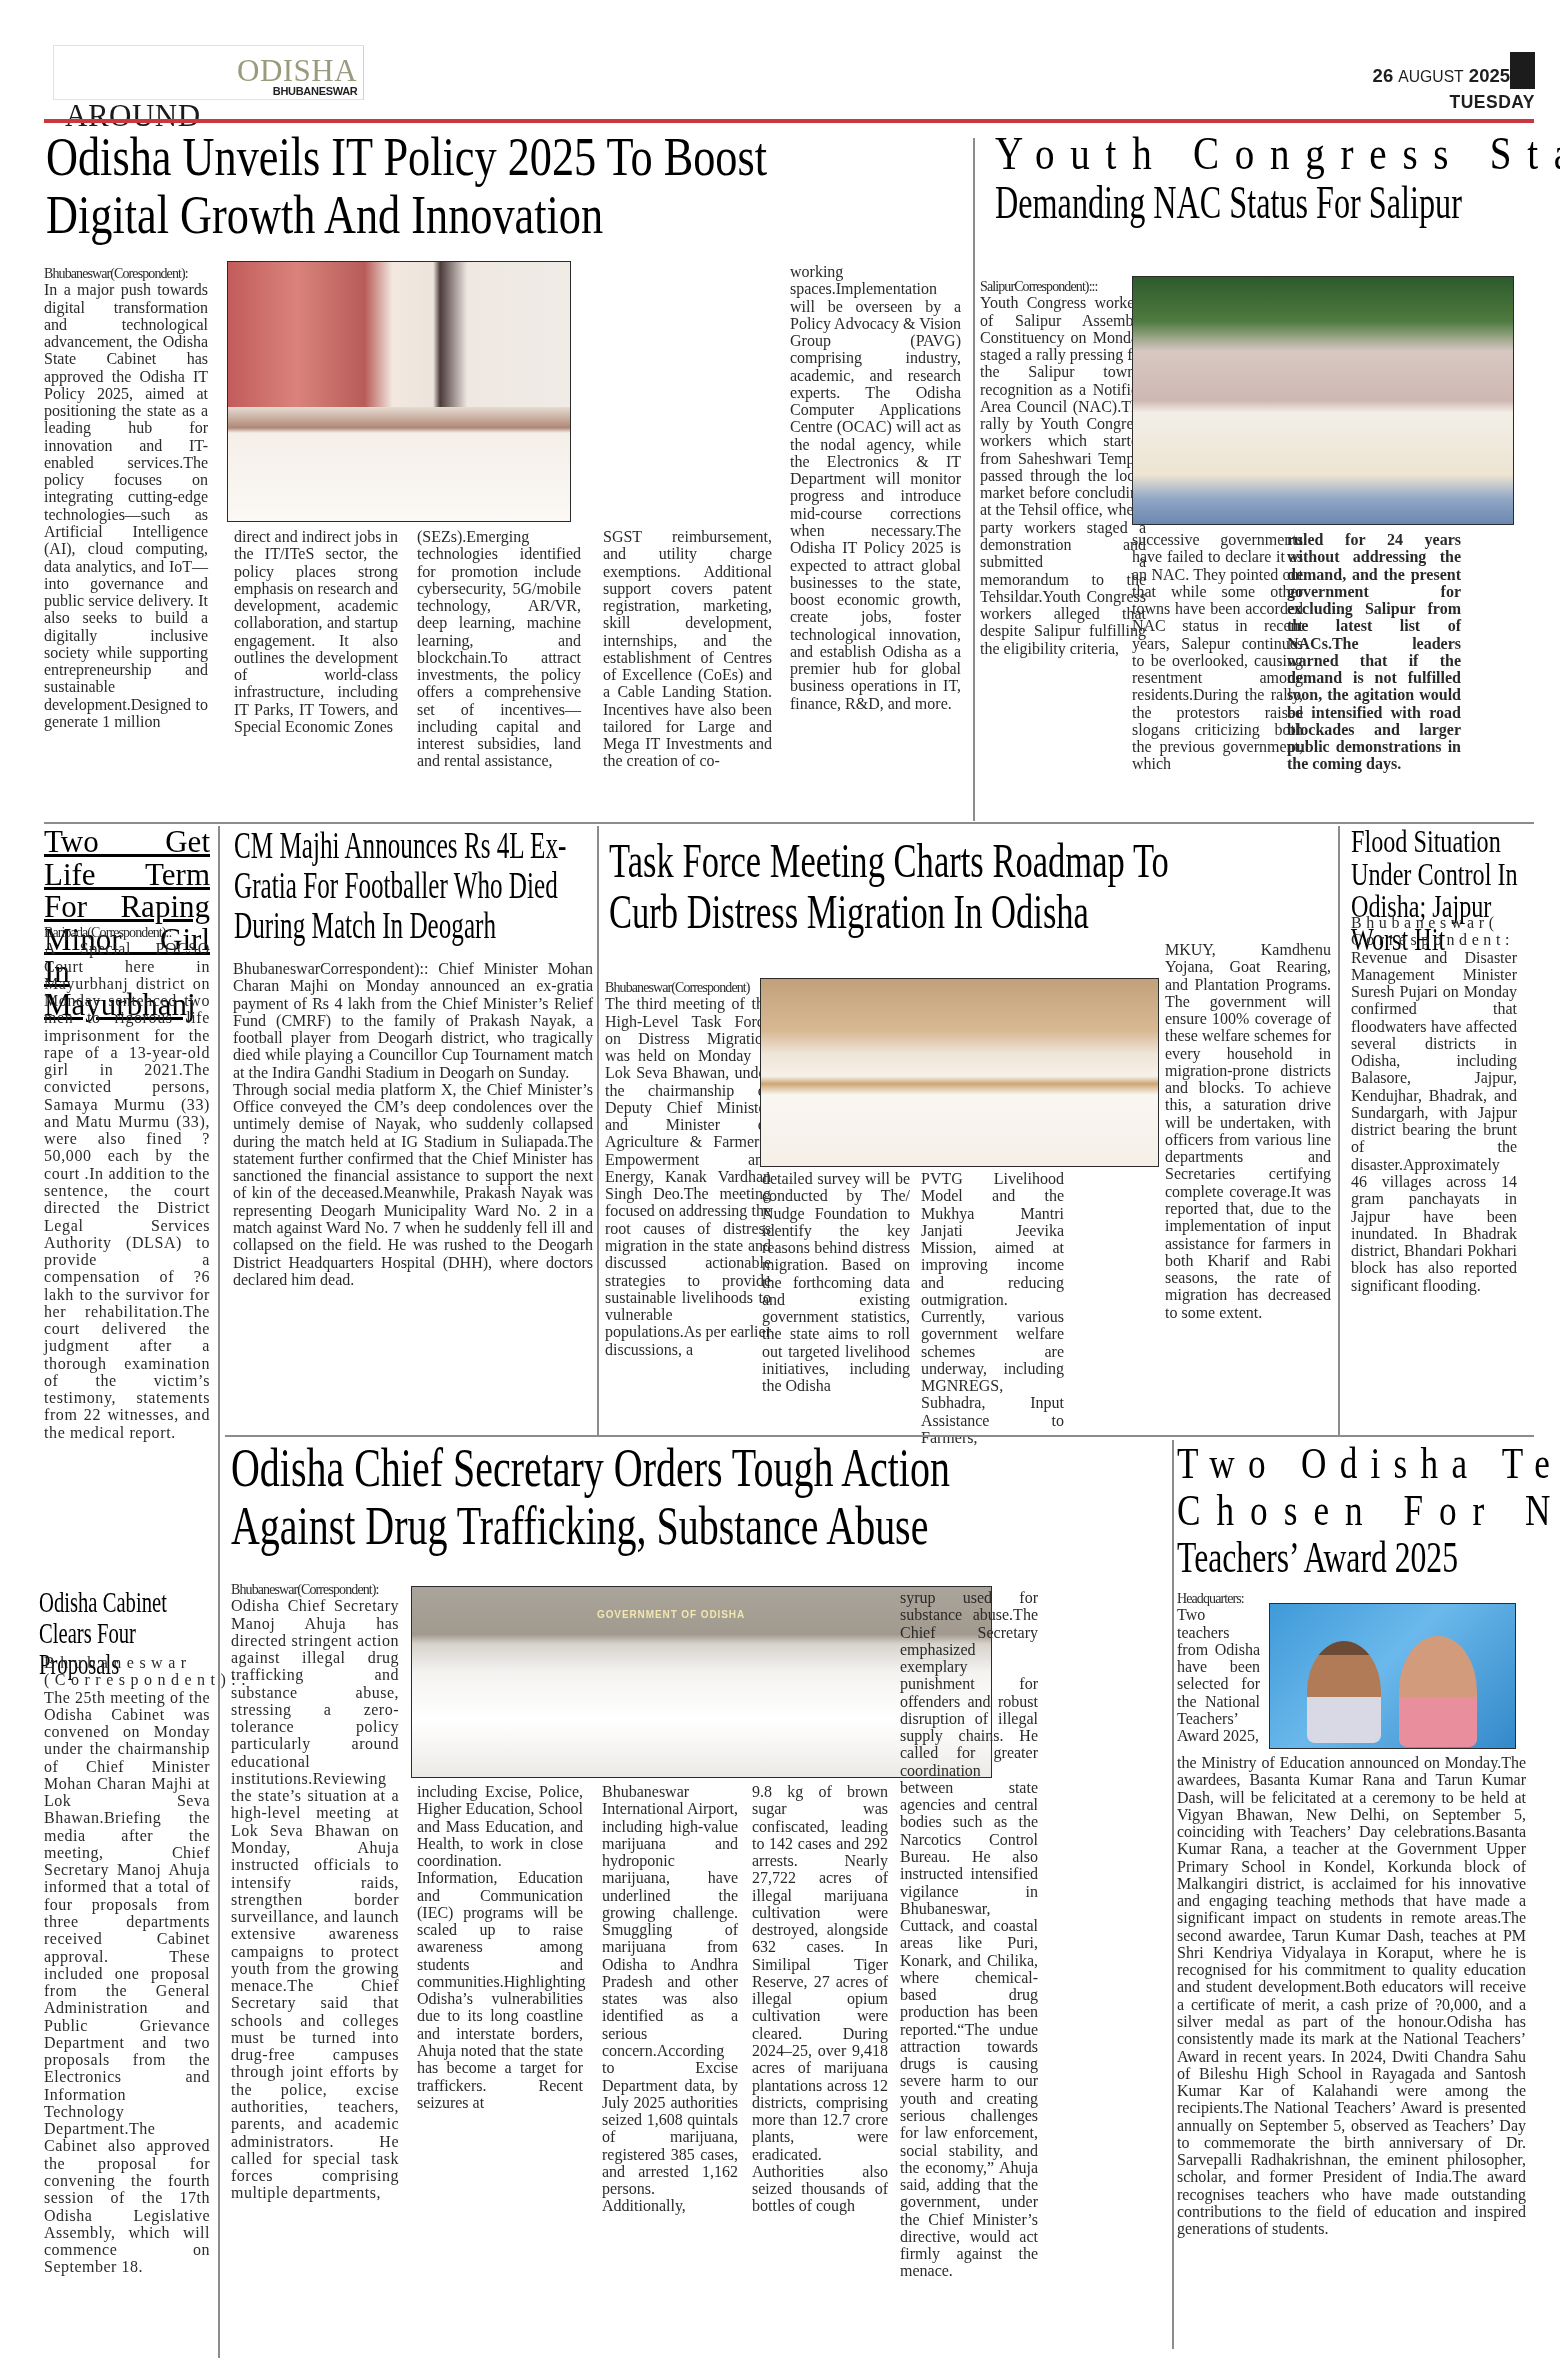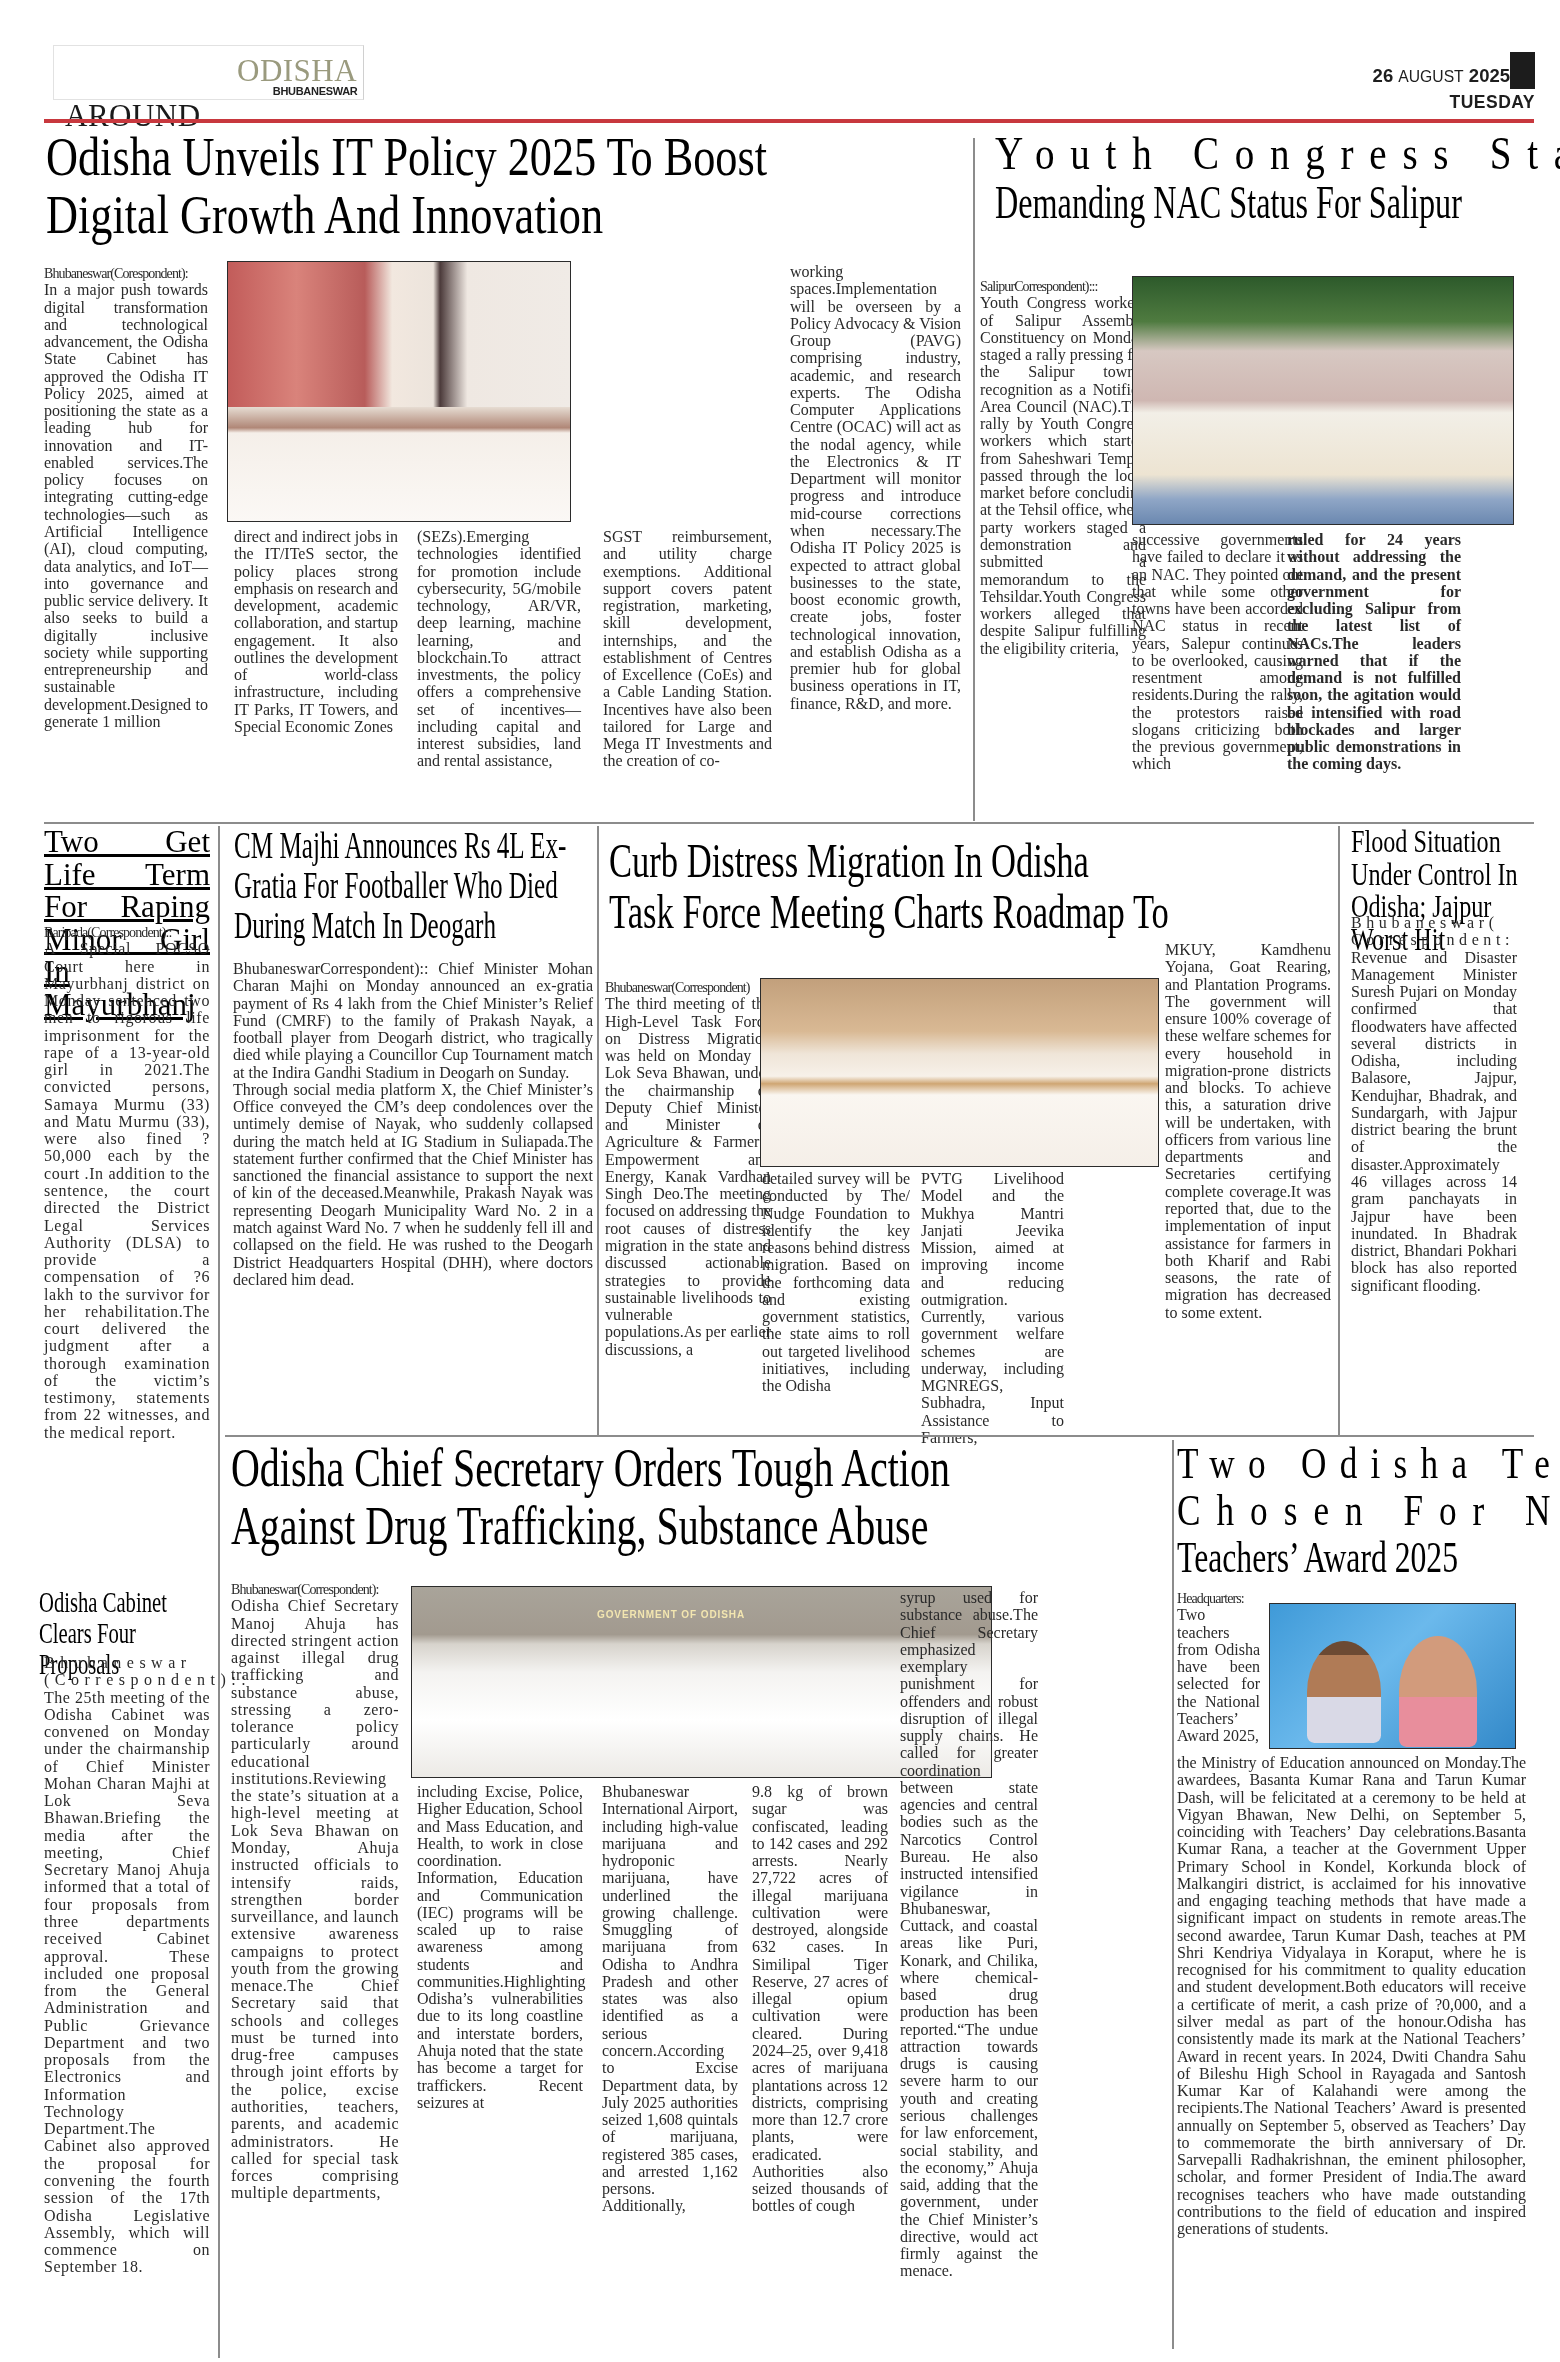--- a/index.html
+++ b/index.html
@@ -104,22 +104,22 @@
 <div class="abs headline" style="left:234px; top:826px; width:369px; font-size:37px; line-height:1.08;">
   <span style="display:inline-block; transform:scaleX(0.68); transform-origin:left top; width:535px;">CM Majhi Announces Rs 4L Ex-Gratia For Footballer Who Died During Match In Deogarh</span>
 </div>
 <div class="abs body-col" style="left:233px; top:960px; width:360px;">
   <p><span>BhubaneswarCorrespondent)::</span> <span>Chief Minister Mohan Charan Majhi on Monday announced an ex-gratia payment of Rs 4 lakh from the Chief Minister’s Relief Fund (CMRF) to the family of Prakash Nayak, a football player from Deogarh district, who tragically died while playing a Councillor Cup Tournament match at the Indira Gandhi Stadium in Deogarh on Sunday.</span></p>
   <p>Through social media platform X, the Chief Minister’s Office conveyed the CM’s deep condolences over the untimely demise of Nayak, who suddenly collapsed during the match held at IG Stadium in Suliapada.The statement further confirmed that the Chief Minister has sanctioned the financial assistance to support the next of kin of the deceased.Meanwhile, Prakash Nayak was representing Deogarh Municipality Ward No. 2 in a match against Ward No. 7 when he suddenly fell ill and collapsed on the field. He was rushed to the Deogarh District Headquarters Hospital (DHH), where doctors declared him dead.</p>
 </div>
 <div class="abs vrule" style="left:597px; top:826px; height:609px;"></div>
 
 <div class="abs headline" style="left:609px; top:835px; width:738px; font-size:48px;">
+  <div><span class="cond" style="transform:scaleX(0.72);">Task Force Meeting Charts Roadmap To</span></div>
   <div><span class="cond" style="transform:scaleX(0.72);">Curb Distress Migration In Odisha</span></div>
-  <div><span class="cond" style="transform:scaleX(0.72);">Task Force Meeting Charts Roadmap To</span></div>
 </div>
 <div class="abs body-col" style="left:605px; top:978px; width:166px;">
   <p><span class="dateline">Bhubaneswar(Correspondent)</span></p>
   <p>The third meeting of the High-Level Task Force on Distress Migration was held on Monday at Lok Seva Bhawan, under the chairmanship of Deputy Chief Minister and Minister of Agriculture &amp; Farmers’ Empowerment and Energy, Kanak Vardhan Singh Deo.The meeting focused on addressing the root causes of distress migration in the state and discussed actionable strategies to provide sustainable livelihoods to vulnerable populations.As per earlier discussions, a</p>
 </div>
 <div class="abs photo ph-task" style="left:760px; top:978px; width:399px; height:189px;"></div>
 <div class="abs body-col" style="left:762px; top:1170px; width:148px;">detailed survey will be conducted by The/ Nudge Foundation to identify the key reasons behind distress migration. Based on the forthcoming data and existing government statistics, the state aims to roll out targeted livelihood initiatives, including the Odisha</div>
 <div class="abs body-col" style="left:921px; top:1170px; width:143px;">PVTG Livelihood Model and the Mukhya Mantri Janjati Jeevika Mission, aimed at improving income and reducing outmigration. Currently, various government welfare schemes are underway, including MGNREGS, Subhadra, Input Assistance to Farmers,</div>
 <div class="abs body-col" style="left:1165px; top:941px; width:166px;">MKUY, Kamdhenu Yojana, Goat Rearing, and Plantation Programs. The government will ensure 100% coverage of these welfare schemes for every household in migration-prone districts and blocks. To achieve this, a saturation drive will be undertaken, with officers from various line departments and Secretaries certifying complete coverage.It was reported that, due to the implementation of input assistance for farmers in both Kharif and Rabi seasons, the rate of migration has decreased to some extent.</div>
 <div class="abs vrule" style="left:1338px; top:826px; height:609px;"></div>

